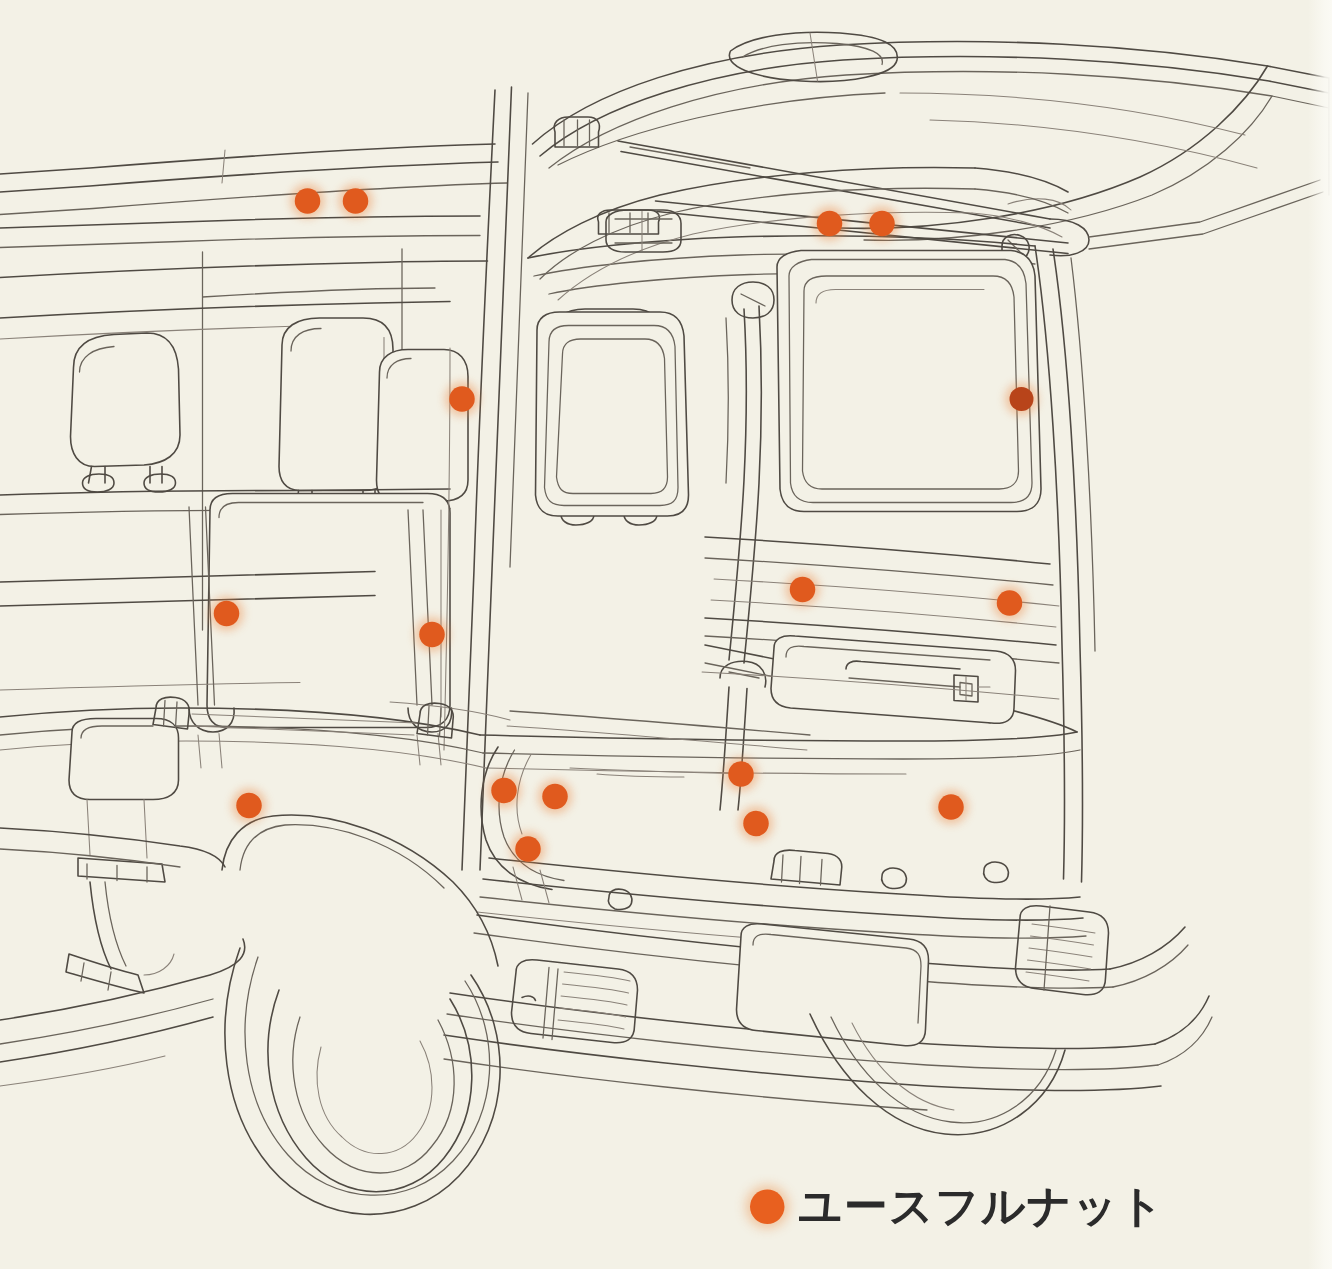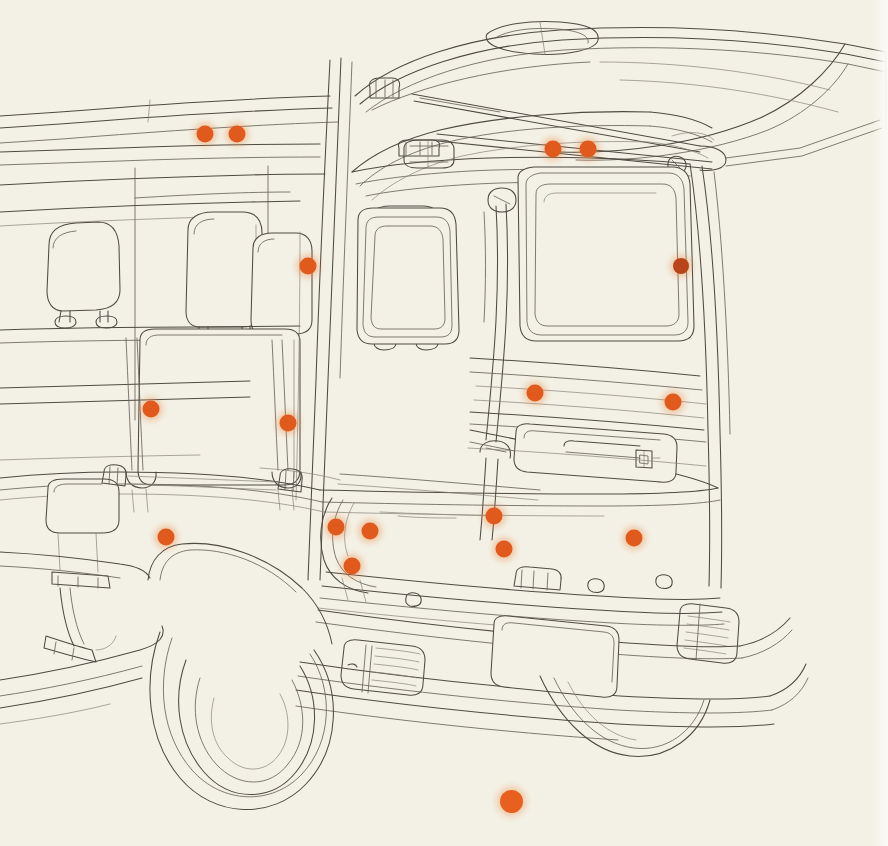--- a/index.html
+++ b/index.html
@@ -429,17 +429,18 @@
   <div class="nut-dot" style="left: 166px; top: 537px; width: 17px; height: 17px; background: rgb(224, 90, 30);" title="wheel-arch-left"></div>
   <div class="nut-dot" style="left: 336px; top: 527px; width: 17px; height: 17px; background: rgb(224, 90, 30);" title="floor-edge-left"></div>
   <div class="nut-dot" style="left: 370px; top: 531px; width: 17px; height: 17px; background: rgb(224, 90, 30);" title="floor-edge-left-2"></div>
   <div class="nut-dot" style="left: 352px; top: 566px; width: 17px; height: 17px; background: rgb(224, 90, 30);" title="floor-edge-corner"></div>
   <div class="nut-dot" style="left: 494px; top: 516px; width: 17px; height: 17px; background: rgb(224, 90, 30);" title="floor-center-rear"></div>
   <div class="nut-dot" style="left: 504px; top: 549px; width: 17px; height: 17px; background: rgb(224, 90, 30);" title="floor-center-lower"></div>
   <div class="nut-dot" style="left: 634px; top: 538px; width: 17px; height: 17px; background: rgb(224, 90, 30);" title="floor-right-rear"></div>
 
   <div id="legend" style="left:500px; top:790px;">
     <div class="legend-swatch" style="width: 23px; height: 23px; background: rgb(232, 96, 31);"></div>
+    <div class="legend-text">ユースフルナット</div>
   </div>
 
   <div id="right-edge-shade"></div>
 
 </div>
 
 </body></html>

